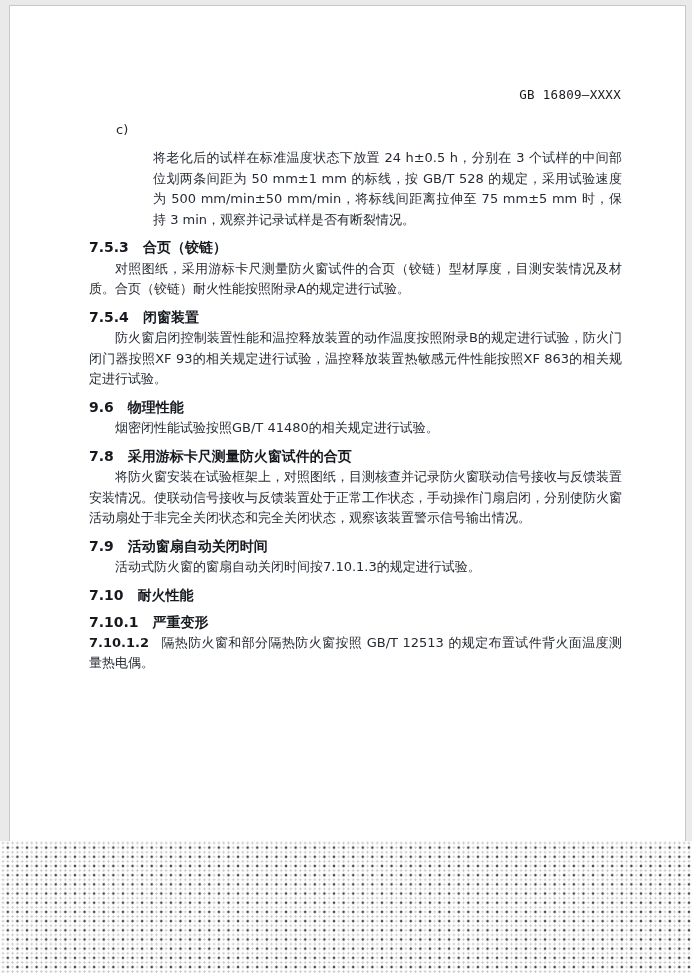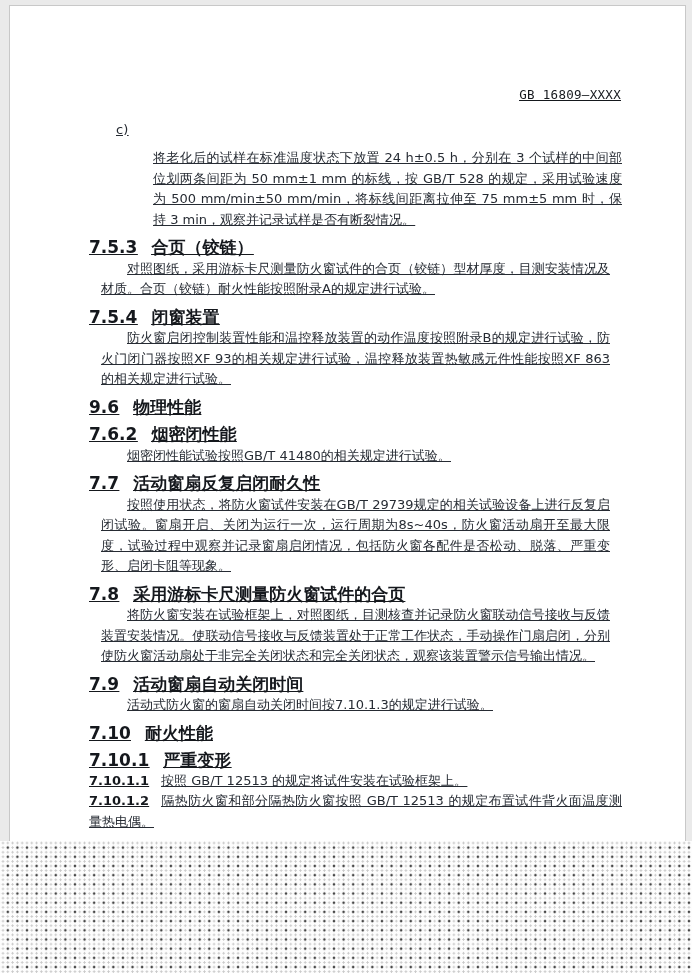--- a/index.html
+++ b/index.html
@@ -4,21 +4,21 @@
 <style>
   :root{
     --viewer-bg:#eaeaea;
     --page-bg:#ffffff;
     --page-border:#c8c8c8;
     --text:#262b33;
     --heading:#15181d;
     --dot-dark:#474747;
     --dot-light:#c9c9c9;
   }
-  *{margin:0;padding:0;box-sizing:border-box;text-decoration:underline;}
+  *{margin:0;padding:0;box-sizing:border-box;}
   html,body{width:692px;height:973px;overflow:hidden;}
   body{
     position:relative;
     background:var(--viewer-bg);
     font-family:"DejaVu Sans","Liberation Sans",sans-serif;
     color:var(--text);
   }
   .page{
     position:absolute;
     left:9px; top:5px;
@@ -45,29 +45,29 @@
   }
   .list-item{
     display:flex;
     padding-left:27px;
     text-align:justify;
     margin:1px 0;
   }
   .li-label{flex:0 0 37px;}
   .li-text{flex:1 1 auto;text-align:justify;margin-top:28px;}
   h3.section-heading{
-    font-size:17px;
+    font-size:14px;
     line-height:20.5px;
     font-weight:bold;
     color:var(--heading);
     margin:7px 0 0 0;
   }
   .h-num{margin-right:14px;}
   .para{
-    margin:1px 12px;
+    margin:1px 0;
     text-indent:2em;
     text-align:justify;
   }
   .clause{
     margin:0;
     text-align:justify;
   }
   .c-num{font-weight:bold;margin-right:12px;color:var(--heading);}
   .halftone{
     position:absolute;
@@ -92,28 +92,24 @@
   <div class="content" id="content">
       <div class="list-item">
         <span class="li-label">c)</span>
         <span class="li-text">将老化后的试样在标准温度状态下放置 24 h±0.5 h，分别在 3 个试样的中间部位划两条间距为 50 mm±1 mm 的标线，按 GB/T 528 的规定，采用试验速度为 500 mm/min±50 mm/min，将标线间距离拉伸至 75 mm±5 mm 时，保持 3 min，观察并记录试样是否有断裂情况。</span>
       </div>
       <h3 class="section-heading"><span class="h-num">7.5.3</span><span class="h-title">合页（铰链）</span></h3>
       <p class="para">对照图纸，采用游标卡尺测量防火窗试件的合页（铰链）型材厚度，目测安装情况及材质。合页（铰链）耐火性能按照附录A的规定进行试验。</p>
       <h3 class="section-heading"><span class="h-num">7.5.4</span><span class="h-title">闭窗装置</span></h3>
       <p class="para">防火窗启闭控制装置性能和温控释放装置的动作温度按照附录B的规定进行试验，防火门闭门器按照XF 93的相关规定进行试验，温控释放装置热敏感元件性能按照XF 863的相关规定进行试验。</p>
       <h3 class="section-heading"><span class="h-num">9.6</span><span class="h-title">物理性能</span></h3>
-      <h3 class="section-heading"><span class="h-num">7.6.2</span><span class="h-title">烟密闭性能</span></h3>
       <p class="para">烟密闭性能试验按照GB/T 41480的相关规定进行试验。</p>
-      <h3 class="section-heading"><span class="h-num">7.7</span><span class="h-title">活动窗扇反复启闭耐久性</span></h3>
-      <p class="para">按照使用状态，将防火窗试件安装在GB/T 29739规定的相关试验设备上进行反复启闭试验。窗扇开启、关闭为运行一次，运行周期为8s~40s，防火窗活动扇开至最大限度，试验过程中观察并记录窗扇启闭情况，包括防火窗各配件是否松动、脱落、严重变形、启闭卡阻等现象。</p>
       <h3 class="section-heading"><span class="h-num">7.8</span><span class="h-title">采用游标卡尺测量防火窗试件的合页</span></h3>
       <p class="para">将防火窗安装在试验框架上，对照图纸，目测核查并记录防火窗联动信号接收与反馈装置安装情况。使联动信号接收与反馈装置处于正常工作状态，手动操作门扇启闭，分别使防火窗活动扇处于非完全关闭状态和完全关闭状态，观察该装置警示信号输出情况。</p>
       <h3 class="section-heading"><span class="h-num">7.9</span><span class="h-title">活动窗扇自动关闭时间</span></h3>
       <p class="para">活动式防火窗的窗扇自动关闭时间按7.10.1.3的规定进行试验。</p>
       <h3 class="section-heading"><span class="h-num">7.10</span><span class="h-title">耐火性能</span></h3>
       <h3 class="section-heading"><span class="h-num">7.10.1</span><span class="h-title">严重变形</span></h3>
-      <p class="clause"><span class="c-num">7.10.1.1</span><span class="c-text">按照 GB/T 12513 的规定将试件安装在试验框架上。</span></p>
       <p class="clause"><span class="c-num">7.10.1.2</span><span class="c-text">隔热防火窗和部分隔热防火窗按照 GB/T 12513 的规定布置试件背火面温度测量热电偶。</span></p>
     </div>
 </div>
 
 <div class="halftone"></div>
 
 </body></html>

